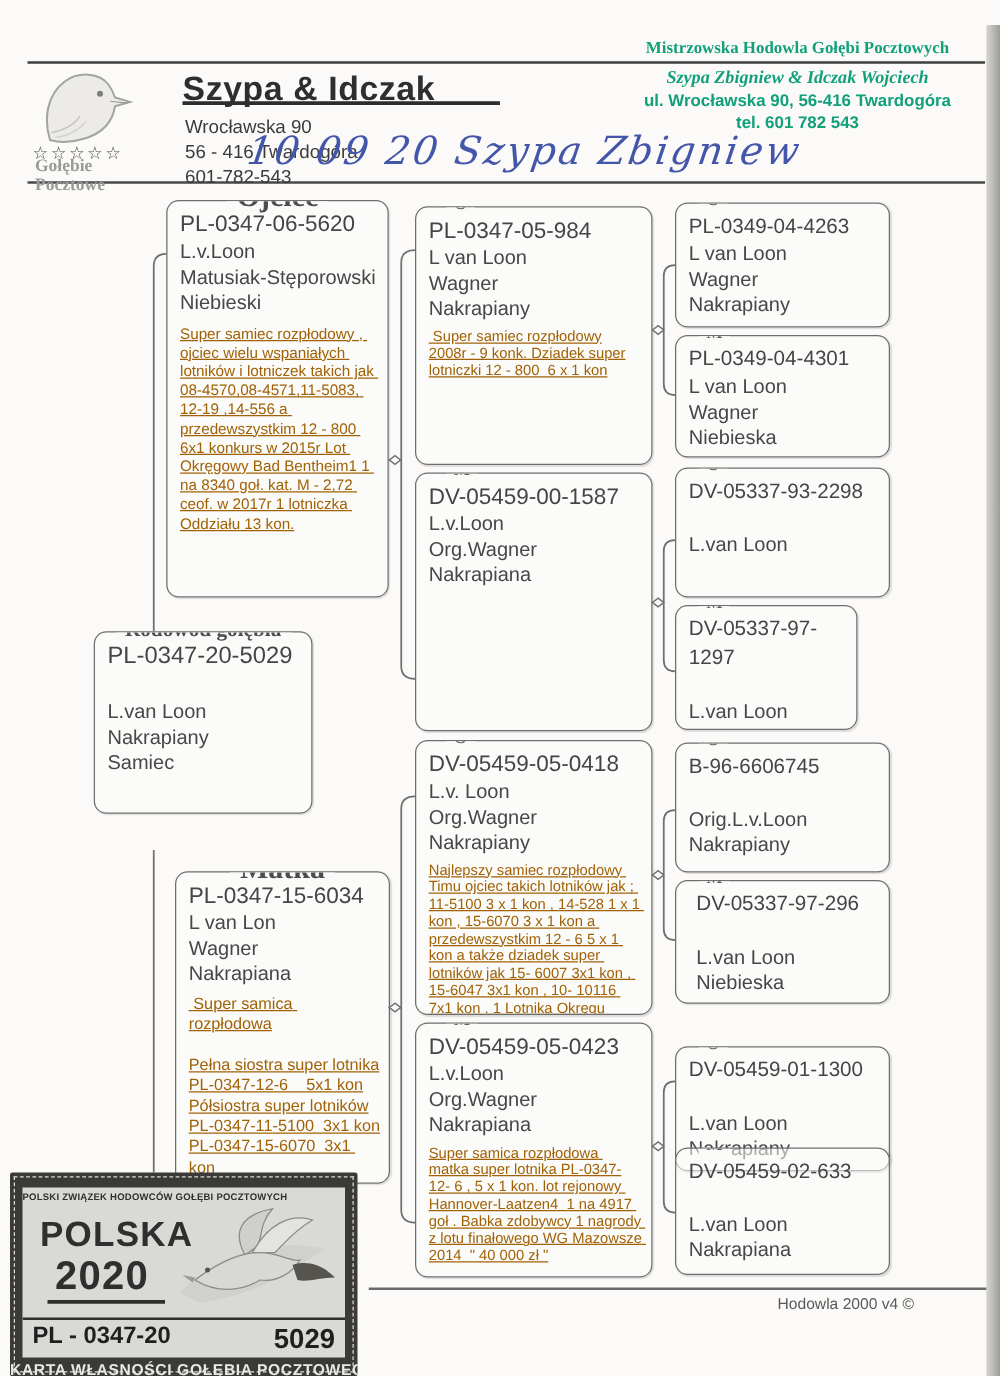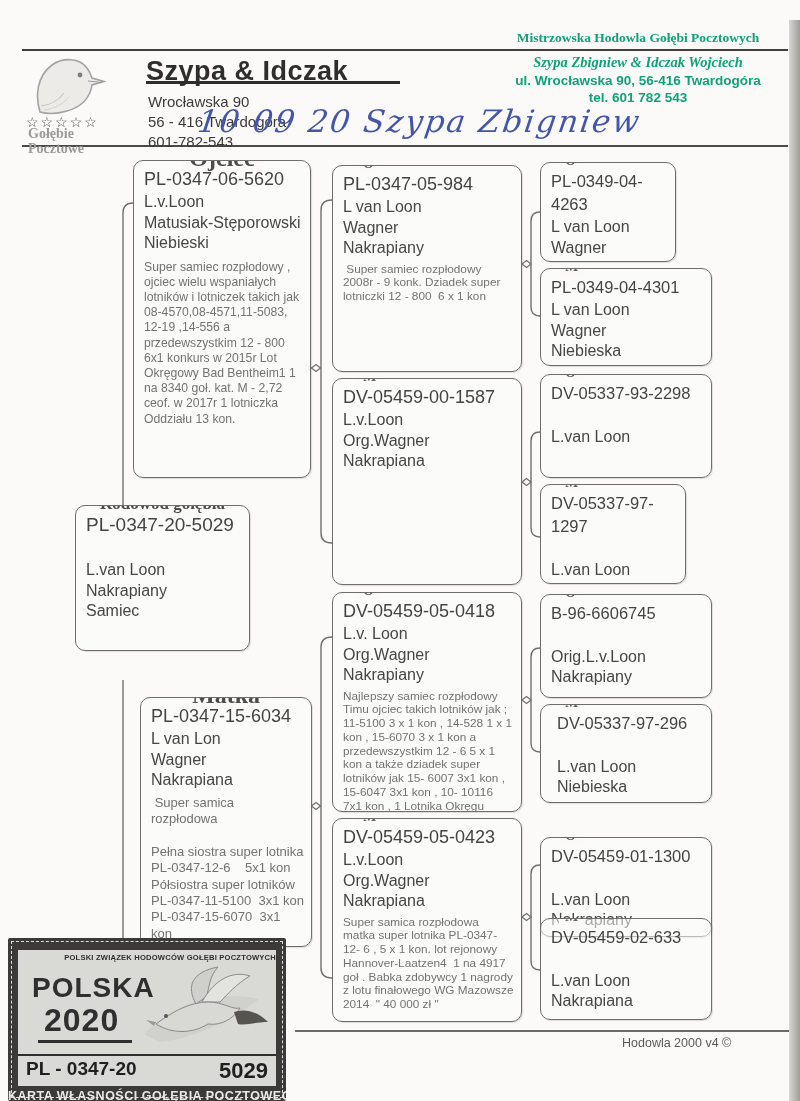--- a/index.html
+++ b/index.html
@@ -22,34 +22,34 @@
   
   .pbox{position:absolute;border:1.5px solid #6e6e6e;border-radius:10px;background:rgba(252,251,249,.55);
         box-shadow:1px 1px 1px rgba(0,0,0,.12);padding:7px 7px 0 10px;box-sizing:border-box;overflow:hidden;}
   .btitle{position:absolute;left:50%;transform:translateX(-50%);background:#fbfaf8;padding:0 8px;
           font-family:"Liberation Serif",serif;font-weight:bold;color:#4c4c4c;white-space:nowrap;z-index:3;}
   .t-lg{font-size:24px;top:-16px;}
   .t-md{font-size:17px;top:-12px;}
   .bmark{position:absolute;background:#fbfaf8;padding:0 6px;font:bold 14px "Liberation Serif",serif;color:#5a5a5a;z-index:3;}
   .ring{font-size:18px;color:#454545;line-height:23px;margin-bottom:1px;}
   .bline{font-size:16px;line-height:20.5px;color:#474747;min-height:20.5px;}
-  .desc{font-size:12.2px;line-height:15.2px;color:#737373;margin-top:6px;white-space:pre-wrap;}
+  .desc{font-size:12.2px;line-height:15.2px;color:#a16207;margin-top:6px;white-space:pre-wrap;text-decoration:underline;}
   .d-g2{font-size:11.8px;line-height:13.8px;margin-top:4px;}
   .d-m{font-size:13px;line-height:16.4px;margin-top:4px;}
   .g3box .ring{font-size:16.5px;}
   .gap-top{margin-top:24px;}
   .wires{position:absolute;left:0;top:0;z-index:1;pointer-events:none;}
   .scan-edge{position:absolute;right:0;top:20px;width:11px;height:1081px;
              background:linear-gradient(to right,#d8d6d2,#9e9c98);}
   .footer-note{position:absolute;left:622px;top:1036px;font-size:12.5px;color:#5a5a5a;}
   
   .stamp{position:absolute;left:8px;top:938px;width:278px;height:163px;background:#3b3a38;border-radius:2px;overflow:hidden;z-index:5;}
   .stamp-dash{position:absolute;inset:3px;border:1.5px dashed #dcdcda;}
   .panel{position:absolute;left:10px;top:12px;width:258px;height:136px;background:#d9d9d5;overflow:hidden;}
-  .org{position:absolute;left:0;right:0;top:3px;text-align:right;font-weight:bold;font-size:7.6px;letter-spacing:.2px;color:#2f2f2f;}
+  .org{position:absolute;left:0;right:0;top:3px;text-align:left;font-weight:bold;font-size:7.6px;letter-spacing:.2px;color:#2f2f2f;}
   .polska{position:absolute;left:14px;top:22px;font-size:28px;font-weight:bold;color:#2f2f2f;letter-spacing:1px;}
   .y2020{position:absolute;left:26px;top:52px;font-size:32px;font-weight:bold;color:#2f2f2f;letter-spacing:1px;}
   .y-strike{position:absolute;left:20px;top:90px;width:94px;height:2.5px;background:#2f2f2f;}
   .band-sep{position:absolute;left:0;right:0;top:104px;height:1.8px;background:#2f2f2f;}
   .ring-pfx{position:absolute;left:8px;top:108px;font-size:19px;font-weight:bold;color:#1f1f1f;}
   .ring-num{position:absolute;right:8px;top:108px;font-size:22px;font-weight:bold;color:#1f1f1f;}
   .stamp-bottom{position:absolute;left:0;right:0;top:151px;text-align:center;font-weight:bold;font-size:12.5px;
                 color:#e8e8e6;letter-spacing:.5px;white-space:nowrap;}
   .st-pigeon{position:absolute;right:2px;top:14px;}
 </style>
@@ -184,21 +184,21 @@
 
   <div class="pbox" style="left:332px;top:818px;width:190px;height:204px;">
     <span class="bmark" style="left:24px;top:-10px;">M</span>
     <div class="ring">DV-05459-05-0423</div>
     <div class="bline">L.v.Loon</div>
     <div class="bline">Org.Wagner</div>
     <div class="bline">Nakrapiana</div>
     <div class="desc d-g2">Super samica rozpłodowa matka super lotnika PL-0347-12- 6 , 5 x 1 kon. lot rejonowy Hannover-Laatzen4  1 na 4917 goł . Babka zdobywcy 1 nagrody z lotu finałowego WG Mazowsze 2014  " 40 000 zł "</div>
   </div>
 
-  <div class="pbox g3box" style="left:540px;top:162px;width:136px;height:100px;">
+  <div class="pbox g3box" style="left:540px;top:162px;width:172px;height:100px;">
     <span class="bmark" style="left:18px;top:-10px;">O</span>
     <div class="ring">PL-0349-04-4263</div>
     <div class="bline">L van Loon</div>
     <div class="bline">Wagner</div>
     <div class="bline">Nakrapiany</div>
   </div>
 
   <div class="pbox g3box" style="left:540px;top:268px;width:172px;height:98px;">
     <span class="bmark" style="left:18px;top:-10px;">M</span>
     <div class="ring">PL-0349-04-4301</div>

